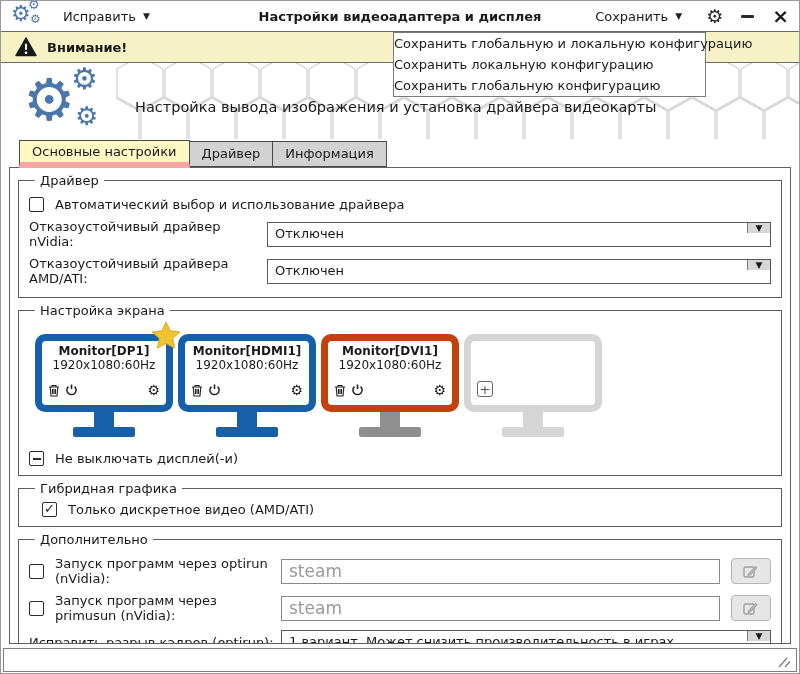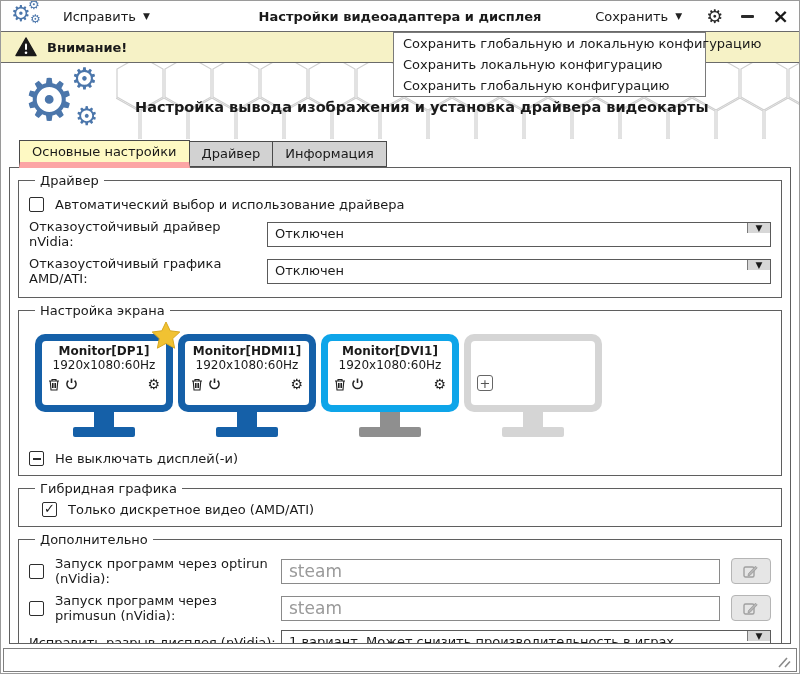--- a/index.html
+++ b/index.html
@@ -20,31 +20,31 @@
   .gear-btn { font-size:19px; color:#2a2a2a; line-height:1; }
   .min-btn { width:13px; height:3px; background:#2a2a2a; border-radius:1px; }
   .close-btn { font-size:20px; font-weight:bold; color:#1a1a1a; line-height:1; }
 
   
   .banner { height:31px; background:#f6f2c6; border-bottom:1px solid #6a6a6a; display:flex; align-items:center; padding:0 14px; gap:10px; }
   .banner-label { font-weight:bold; }
 
   
   .save-menu { position:absolute; left:392px; top:31px; width:313px; background:#fff; border:1px solid #7a7a7a; z-index:30; }
-  .save-menu .mi { padding:3px 9px; height:21px; display:flex; align-items:center; white-space:nowrap; }
+  .save-menu .mi { padding:3px 0; height:21px; display:flex; align-items:center; white-space:nowrap; }
 
   
   .hero { position:relative; height:76px; overflow:hidden; background:#fff; }
   .hexbg { position:absolute; left:115px; top:-8px; width:690px; height:100px; }
   .hero-logo { position:relative; width:92px; height:68px; margin:6px 0 0 22px; color:#4b76ab; flex:0 0 auto; }
   .hero-logo .g1 { position:absolute; left:0; top:2px; font-size:58px; line-height:1; }
   .hero-logo .g2 { position:absolute; left:48px; top:-8px; font-size:30px; }
   .hero-logo .g3 { position:absolute; left:52px; top:32px; font-size:26px; }
   .hero-row { display:flex; align-items:center; position:relative; }
-  .hero-sub { position:relative; font-weight:bold; font-size:14.5px; margin-left:20px; margin-top:14px; }
+  .hero-sub { position:relative; font-weight:normal; font-size:14.5px; margin-left:20px; margin-top:14px; }
 
   
   .tabs { display:flex; align-items:flex-end; height:28px; padding-left:18px; position:relative; z-index:5; }
   .tab { padding:4px 12px 5px; border:1px solid #4a4a4a; background:#d2d2d2; margin-right:-1px; height:26px; display:flex; align-items:center; }
   .tab.active { background:#fef9c3; height:28px; border-bottom:6px solid #fca5a5; margin-bottom:-1px; z-index:6; }
 
   
   .content { margin:0 8px; border:1px solid #5f5f5f; background:#fff; height:477px; padding-top:2px; overflow:hidden; }
   fieldset.group { margin:3px 8px 5px; border:1px solid #5f5f5f; padding:2px 10px 7px; }
   fieldset.group legend { padding:0 5px; margin-left:6px; }
@@ -57,23 +57,23 @@
   .combo { flex:1; display:flex; border:1px solid #5a5a5a; height:25px; background:#fff; align-items:flex-start; }
   .combo-text { flex:1; padding:3px 7px; display:flex; align-items:center; overflow:hidden; white-space:nowrap; }
   .combo-btn { width:23px; background:#d7d7d7; border-left:1px solid #7a7a7a; display:flex; align-items:center; justify-content:center; }
   .combo-btn span { font-size:9px; color:#1a1a1a; }
 
   
   .mon-row { display:flex; gap:5px; padding:14px 4px 0 6px; }
   .monitor { width:138px; position:relative; }
   .mon-screen { height:78px; border-radius:10px; padding:7px; position:relative; }
   .mon-screen.blue { background:#1560a8; }
-  .mon-screen.gray { background:#0ea5e9; }
+  .mon-screen.gray { background:#c2410c; }
   .mon-screen.ghost { background:#d5d5d5; }
-  .mon-inner { background:#fff; height:100%; border-radius:4px; padding:3px 6px 14px; display:flex; flex-direction:column; }
+  .mon-inner { background:#fff; height:100%; border-radius:4px; padding:3px 6px 8px; display:flex; flex-direction:column; }
   .mon-name { font-weight:bold; font-size:12px; text-align:center; white-space:nowrap; }
   .mon-mode { font-size:12px; text-align:center; white-space:nowrap; }
   .mon-icons { display:flex; align-items:center; gap:5px; margin-top:auto; }
   .mon-gear { margin-left:auto; font-size:14px; color:#222; line-height:1; }
   .mon-neck { width:20px; height:15px; margin:0 auto; }
   .mon-base { width:62px; height:10px; margin:0 auto; border-radius:2px; }
   .fill-blue { background:#1560a8; } .fill-gray { background:#8f8f8f; } .fill-ghost { background:#d5d5d5; }
   .star { position:absolute; top:-13px; right:-8px; z-index:3; }
   .addbox { width:16px; height:16px; border:1.4px solid #666; border-radius:3px; display:flex; align-items:center; justify-content:center; color:#555; font-size:13px; margin-top:auto; }
 
@@ -168,21 +168,21 @@
       <div class="row">
         <span class="flabel">Отказоустойчивый драйвер nVidia:</span>
         <div class="combo">
           <span class="combo-text">Отключен</span>
           <span class="combo-btn">
               <span>▼</span>
             </span>
         </div>
       </div>
       <div class="row" style="margin-bottom:4px">
-        <span class="flabel">Отказоустойчивый графика AMD/ATI:</span>
+        <span class="flabel">Отказоустойчивый драйвера AMD/ATI:</span>
         <div class="combo">
           <span class="combo-text">Отключен</span>
           <span class="combo-btn">
               <span>▼</span>
             </span>
         </div>
       </div>
     </fieldset>
 
     <fieldset class="group">
@@ -302,21 +302,21 @@
         </div>
         <input class="xinput" type="text" placeholder="steam" style="">
         <div class="edit-btn">
           <svg class="icon-svg" width="16" height="15" viewBox="0 0 16 15">
             <rect x="1" y="3" width="10" height="10" rx="1.5" fill="none" stroke="#a0a0a0" stroke-width="1.4"></rect>
             <path d="M5.5 9.5 L12.5 2.2 L14.2 3.9 L7.2 11.2 L5 11.8 Z" fill="#b5b5b5" stroke="#9a9a9a" stroke-width="0.8"></path>
           </svg>
         </div>
       </div>
       <div class="row" style="margin-bottom:3px">
-        <span class="xlabel">Исправить разрыв дисплея (nVidia):</span>
+        <span class="xlabel">Исправить разрыв кадров (optirun):</span>
         <div class="combo">
           <span class="combo-text">1 вариант. Может снизить производительность в играх</span>
           <span class="combo-btn">
               <span>▼</span>
             </span>
         </div>
       </div>
     </fieldset>
   </div>
 

